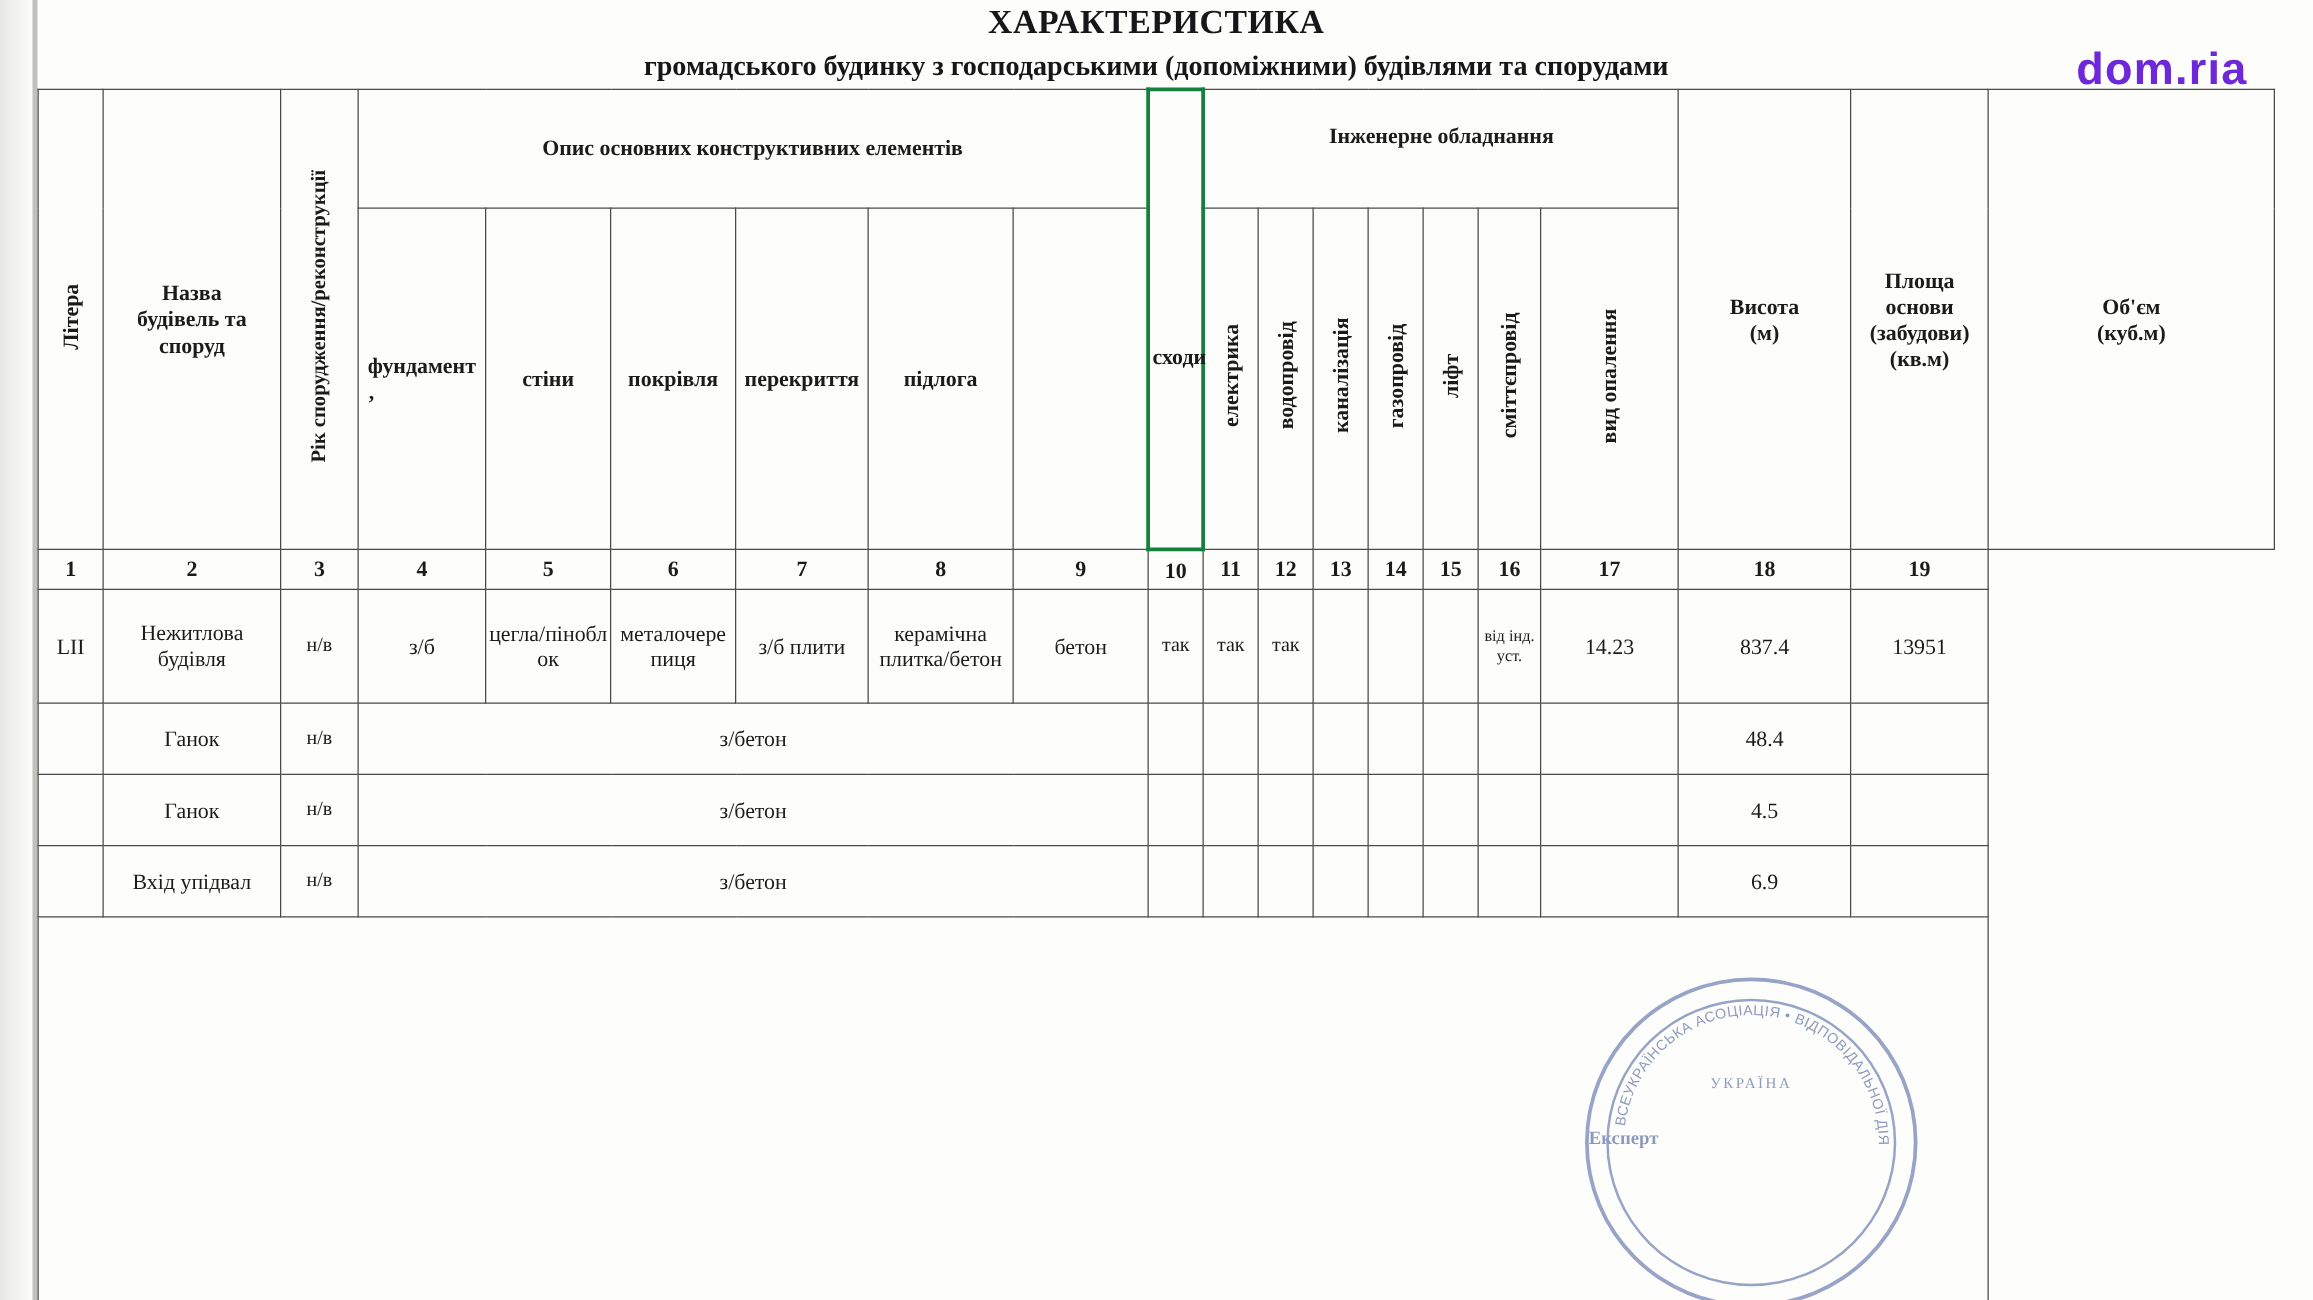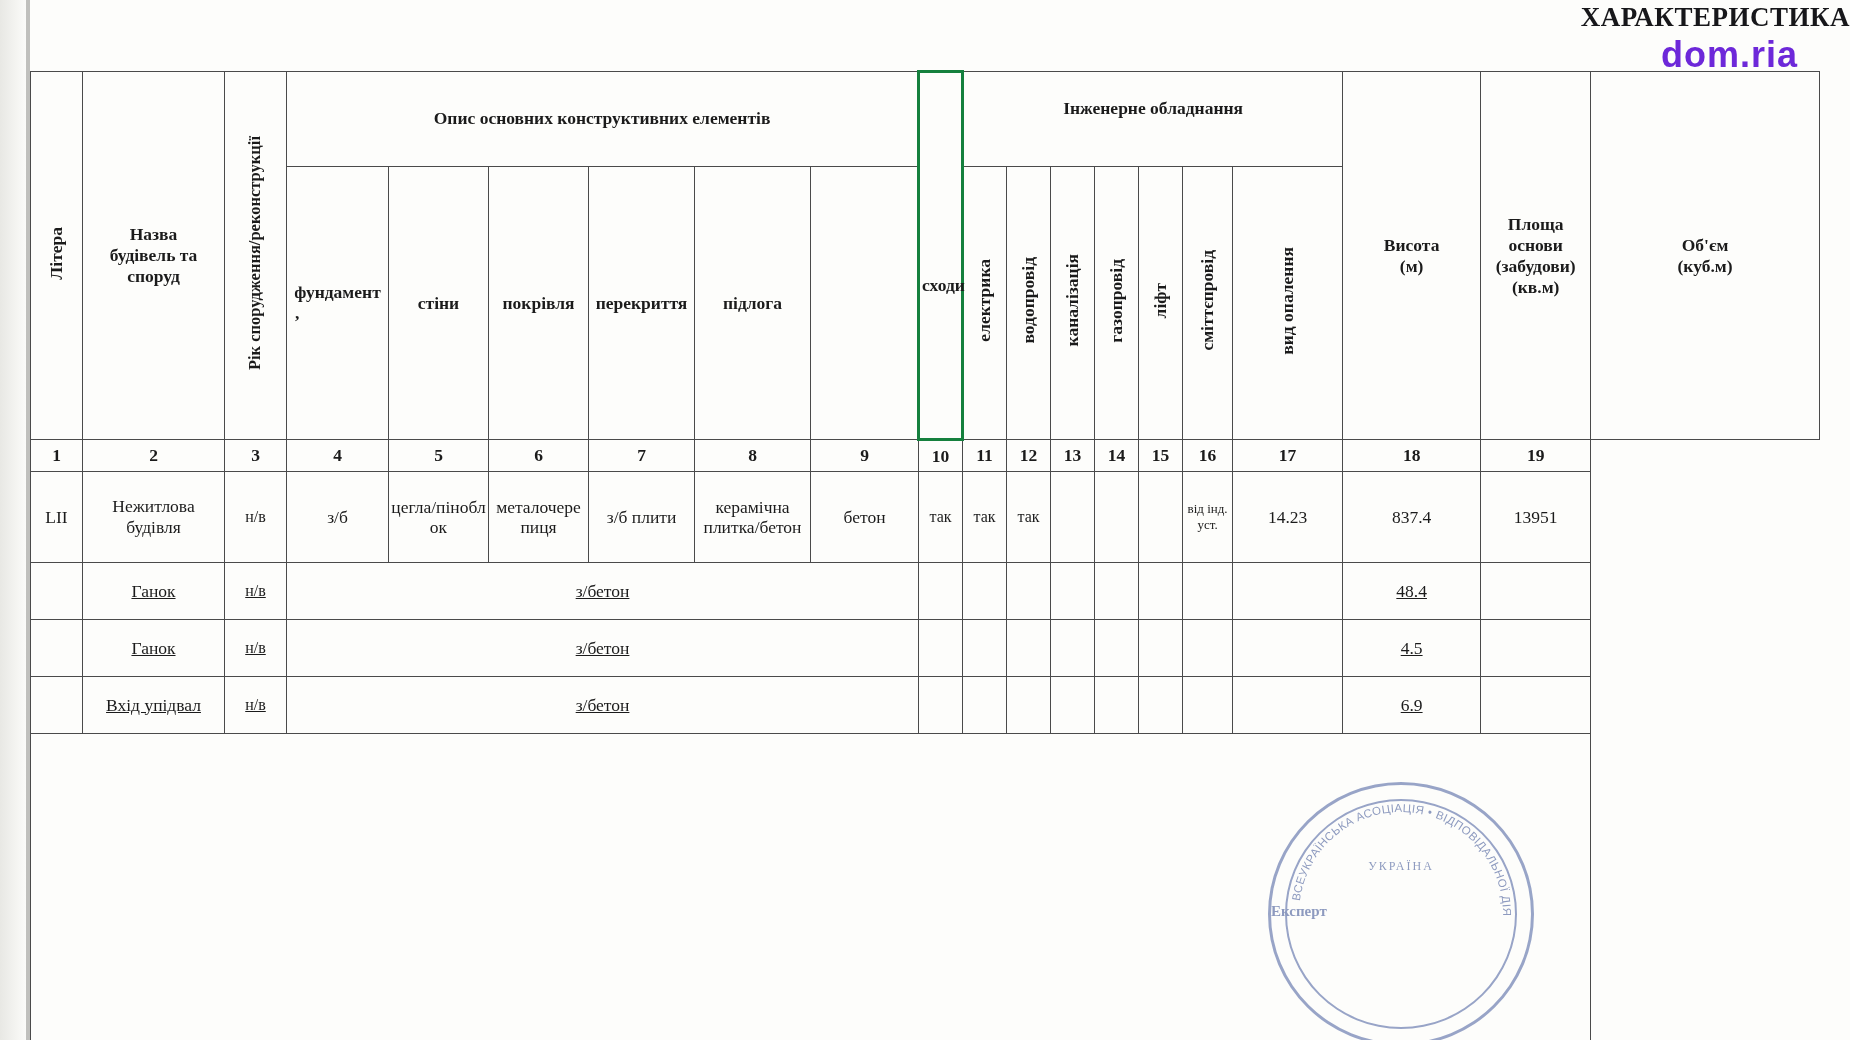--- a/index.html
+++ b/index.html
@@ -21,21 +21,21 @@
     position:absolute;left:0;top:0;width:26px;height:1040px;
     background:linear-gradient(to right,#e8e8e4,#fbfbf9);
   }
   .scan-edge2{
     position:absolute;left:26px;top:0;width:4px;height:1040px;
     background:#8e8e8a;opacity:.55;
   }
 
   .title-wrap{
     position:absolute;left:0;top:2px;width:1850px;
-    text-align:right;
+    text-align:center;
   }
   .title-main{
     font-weight:bold;font-size:27px;letter-spacing:.5px;
     color:#17171a;
   }
   .title-sub{
     font-weight:bold;font-size:22.5px;margin-top:7px;
     color:#17171a;
   }
 
@@ -66,21 +66,21 @@
     transform:rotate(180deg);
     font-weight:bold;
     font-size:17.5px;
     line-height:1;
   }
   .vert-sm span{font-size:16.5px;}
   .numrow td{
     font-weight:bold;font-size:18px;height:26px;padding:1px 0;
   }
   .data td{height:86px;font-size:17.5px;}
-  .data-sm td{height:52px;font-size:18px;text-decoration:underline;}
+  .data-sm td{height:52px;font-size:18px;}
   .tall-head td{height:268px;}
   .cell-small{font-size:14.5px;line-height:1.15;}
   .blank-bottom td{height:305px;border-left:1px solid #4a4a4a;border-right:1px solid #4a4a4a;border-bottom:1px solid #4a4a4a;border-top:1px solid #4a4a4a;}
 
   
   .watermark{
     position:absolute;right:18px;top:34px;
     width:205px;height:42px;
     color:#6d28d9;
     font-family:"Liberation Sans", sans-serif;
@@ -119,20 +119,21 @@
 </head>
 <body>
 
 <div class="page">
 
   <div class="scan-edge"></div>
   <div class="scan-edge2"></div>
 
   <div class="title-wrap">
     <div class="title-main">ХАРАКТЕРИСТИКА</div>
+    <div class="title-sub">громадського будинку з господарськими (допоміжними) будівлями та спорудами</div>
   </div>
 
   <div class="watermark">dom.ria</div>
 
   <table class="doc">
     <colgroup>
       <col style="width:52px">
         <col style="width:142px">
         <col style="width:62px">
       <col style="width:102px">

